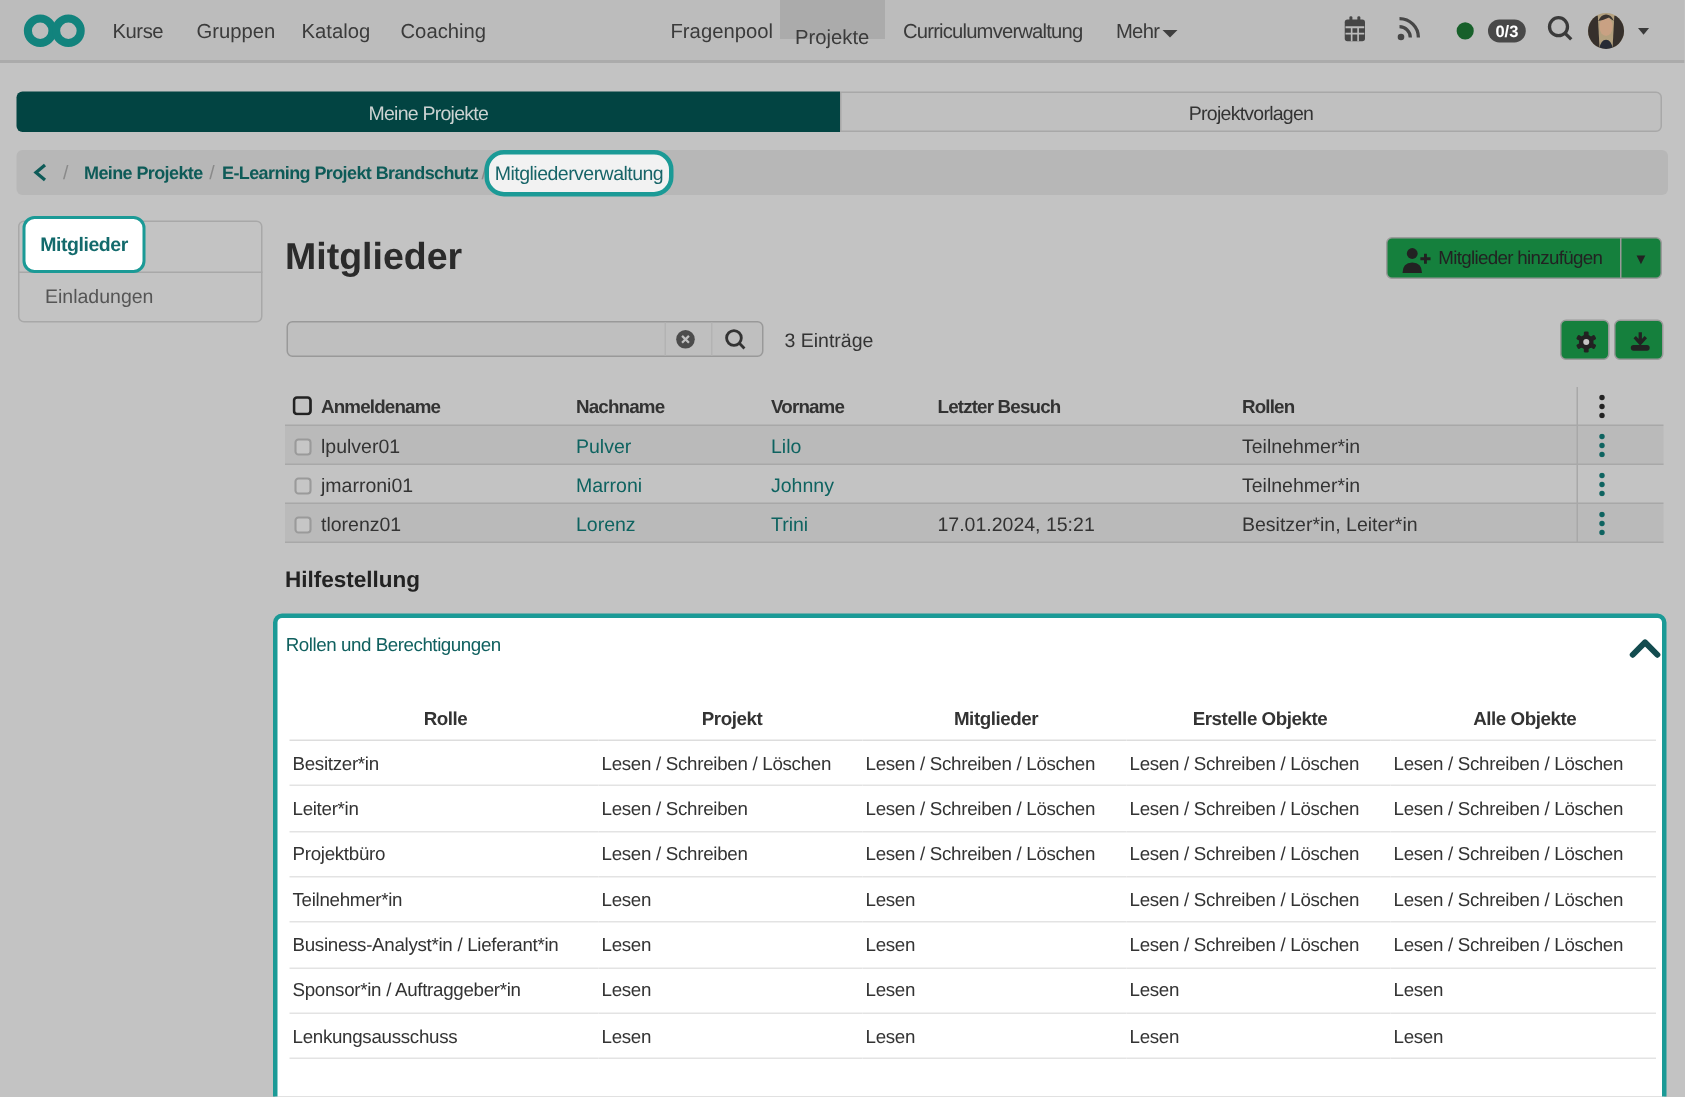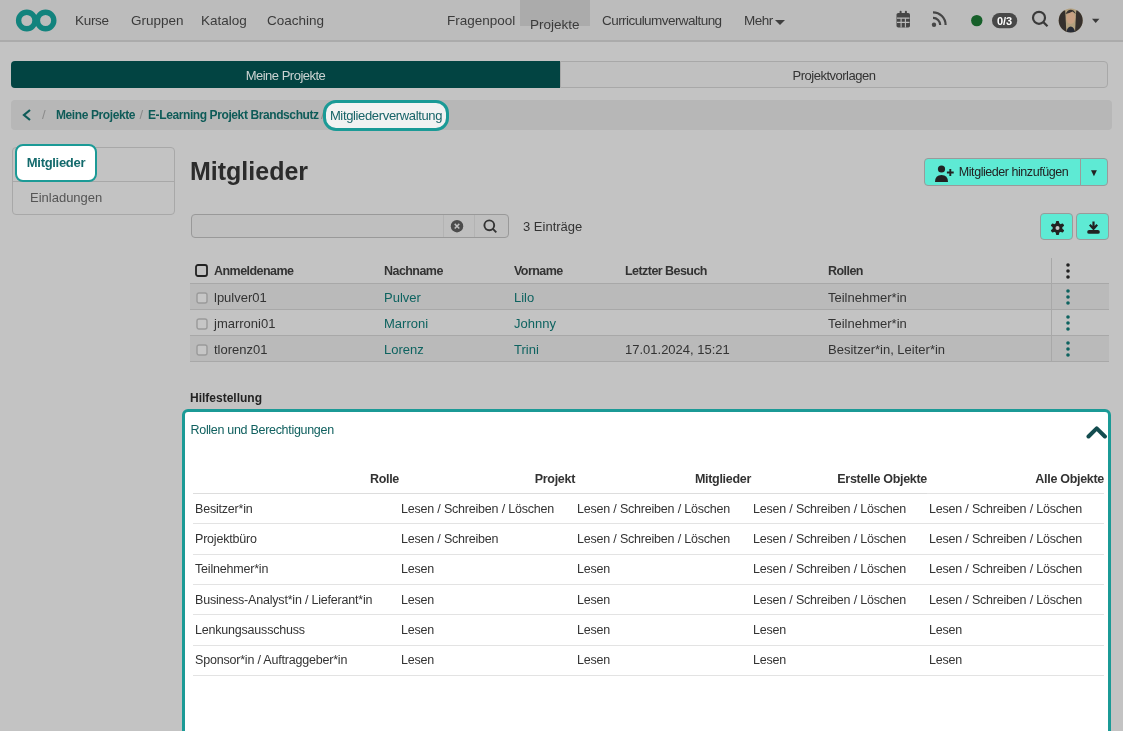--- a/index.html
+++ b/index.html
@@ -56,21 +56,21 @@
     color:#136a6c; font-weight:bold; font-size:13px; letter-spacing:-0.3px; text-align:center; line-height:33px;
   }
   .side-sep { position:absolute; left:12px; top:181px; width:163px; height:1px; background:#a8a8a8; }
   .side-item2 {
     position:absolute; left:30px; top:190px; font-size:13px; color:#555;
   }
   
   h1.main-h { position:absolute; left:190px; top:157px; font-size:25px; color:#2b2b2b; }
   .btn {
     position:absolute; border:1px solid #9a9a9a; border-radius:4px;
-    background:#5eead4; color:#222; font-size:13px;
+    background:#15803d; color:#222; font-size:13px;
   }
   .btn-add { left:924px; top:158px; width:157px; height:28px; line-height:26px; border-radius:4px 0 0 4px; text-align:center; font-size:12.5px; letter-spacing:-0.45px;}
   .btn-caret { left:1080px; top:158px; width:28px; height:28px; line-height:26px; border-radius:0 4px 4px 0; border-left:1px solid #9a9a9a; text-align:center;}
   .searchbox {
     position:absolute; left:191px; top:214px; width:318px; height:24px;
     background:#bfbfbf; border:1px solid #999; border-radius:4px;
   }
   .entries { position:absolute; left:523px; top:219px; font-size:13px; color:#333; }
   .btn-gear { left:1040px; top:213px; width:33px; height:27px; }
   .btn-dl   { left:1076px; top:213px; width:33px; height:27px; }
@@ -82,28 +82,28 @@
   .mrow .c1 { position:absolute; left:24px; top:6px; }
   .mrow .c2 { position:absolute; left:194px; top:6px; }
   .mrow .c3 { position:absolute; left:324px; top:6px;text-align:center; }
   .mrow .c4 { position:absolute; left:435px; top:6px; }
   .mrow .c5 { position:absolute; left:638px; top:6px; }
   .dark { background:#bababa; }
   .light{ background:#c3c3c3; }
   .tlink { color:#0e6360; }
   .kebabcell { position:absolute; right:0; top:0; width:58px; height:26px; border-left:1px solid #a8a8a8; }
   
-  .help-h { position:absolute; left:190px; top:391px; font-size:12px; font-weight:bold; color:#222; }
+  .help-h { position:absolute; left:190px; top:378px; font-size:15px; font-weight:bold; color:#222; }
   .helpbox {
     position:absolute; left:182px; top:409px; width:929px; height:346px;
     background:#fff; border:3px solid #1b9a96; border-radius:6px;
   }
   .help-title { position:absolute; left:5.5px; top:11px; font-size:12.5px; letter-spacing:-0.3px; color:#10605f; }
   .htable { position:absolute; left:8px; top:54px; width:911px; border-collapse:collapse; font-size:12.5px; color:#333; }
-  .htable th { text-align:right; font-size:12.5px; letter-spacing:-0.3px; line-height:15px; padding:6px 0 6px 2px; border-bottom:1px solid #ddd; }
+  .htable th { text-align:center; font-size:12.5px; letter-spacing:-0.3px; line-height:15px; padding:6px 0 6px 2px; border-bottom:1px solid #ddd; }
   .htable td { padding:0 0 0 2px; height:30.33px; letter-spacing:-0.2px; border-bottom:1px solid #e3e3e3; }
   .htable tr td:last-child, .htable tr th:last-child { border-bottom-color:#e3e3e3; }
 </style>
 </head>
 <body>
 
   <div class="navbar">
     <svg width="60" height="43" style="position:absolute;left:0;top:0">
       <circle cx="26.8" cy="20.5" r="8.2" fill="none" stroke="#12837d" stroke-width="5.4"></circle>
       <circle cx="45.6" cy="20.5" r="8.2" fill="none" stroke="#12837d" stroke-width="5.4"></circle>
@@ -315,20 +315,27 @@
           <th>Alle Objekte</th>
         </tr>
       <tr>
           <td>Besitzer*in</td>
           <td>Lesen / Schreiben / Löschen</td>
           <td>Lesen / Schreiben / Löschen</td>
           <td>Lesen / Schreiben / Löschen</td>
           <td>Lesen / Schreiben / Löschen</td>
         </tr>
       <tr>
+          <td>Leiter*in</td>
+          <td>Lesen / Schreiben</td>
+          <td>Lesen / Schreiben / Löschen</td>
+          <td>Lesen / Schreiben / Löschen</td>
+          <td>Lesen / Schreiben / Löschen</td>
+        </tr>
+      <tr>
           <td>Projektbüro</td>
           <td>Lesen / Schreiben</td>
           <td>Lesen / Schreiben / Löschen</td>
           <td>Lesen / Schreiben / Löschen</td>
           <td>Lesen / Schreiben / Löschen</td>
         </tr>
       <tr>
           <td>Teilnehmer*in</td>
           <td>Lesen</td>
           <td>Lesen</td>
@@ -336,28 +343,28 @@
           <td>Lesen / Schreiben / Löschen</td>
         </tr>
       <tr>
           <td>Business-Analyst*in / Lieferant*in</td>
           <td>Lesen</td>
           <td>Lesen</td>
           <td>Lesen / Schreiben / Löschen</td>
           <td>Lesen / Schreiben / Löschen</td>
         </tr>
       <tr>
+          <td>Sponsor*in / Auftraggeber*in</td>
+          <td>Lesen</td>
+          <td>Lesen</td>
+          <td>Lesen</td>
+          <td>Lesen</td>
+        </tr>
+      <tr>
           <td>Lenkungsausschuss</td>
-          <td>Lesen</td>
-          <td>Lesen</td>
-          <td>Lesen</td>
-          <td>Lesen</td>
-        </tr>
-      <tr>
-          <td>Sponsor*in / Auftraggeber*in</td>
           <td>Lesen</td>
           <td>Lesen</td>
           <td>Lesen</td>
           <td>Lesen</td>
         </tr>
     </tbody>
     </table>
   </div>
 
 </body></html>

